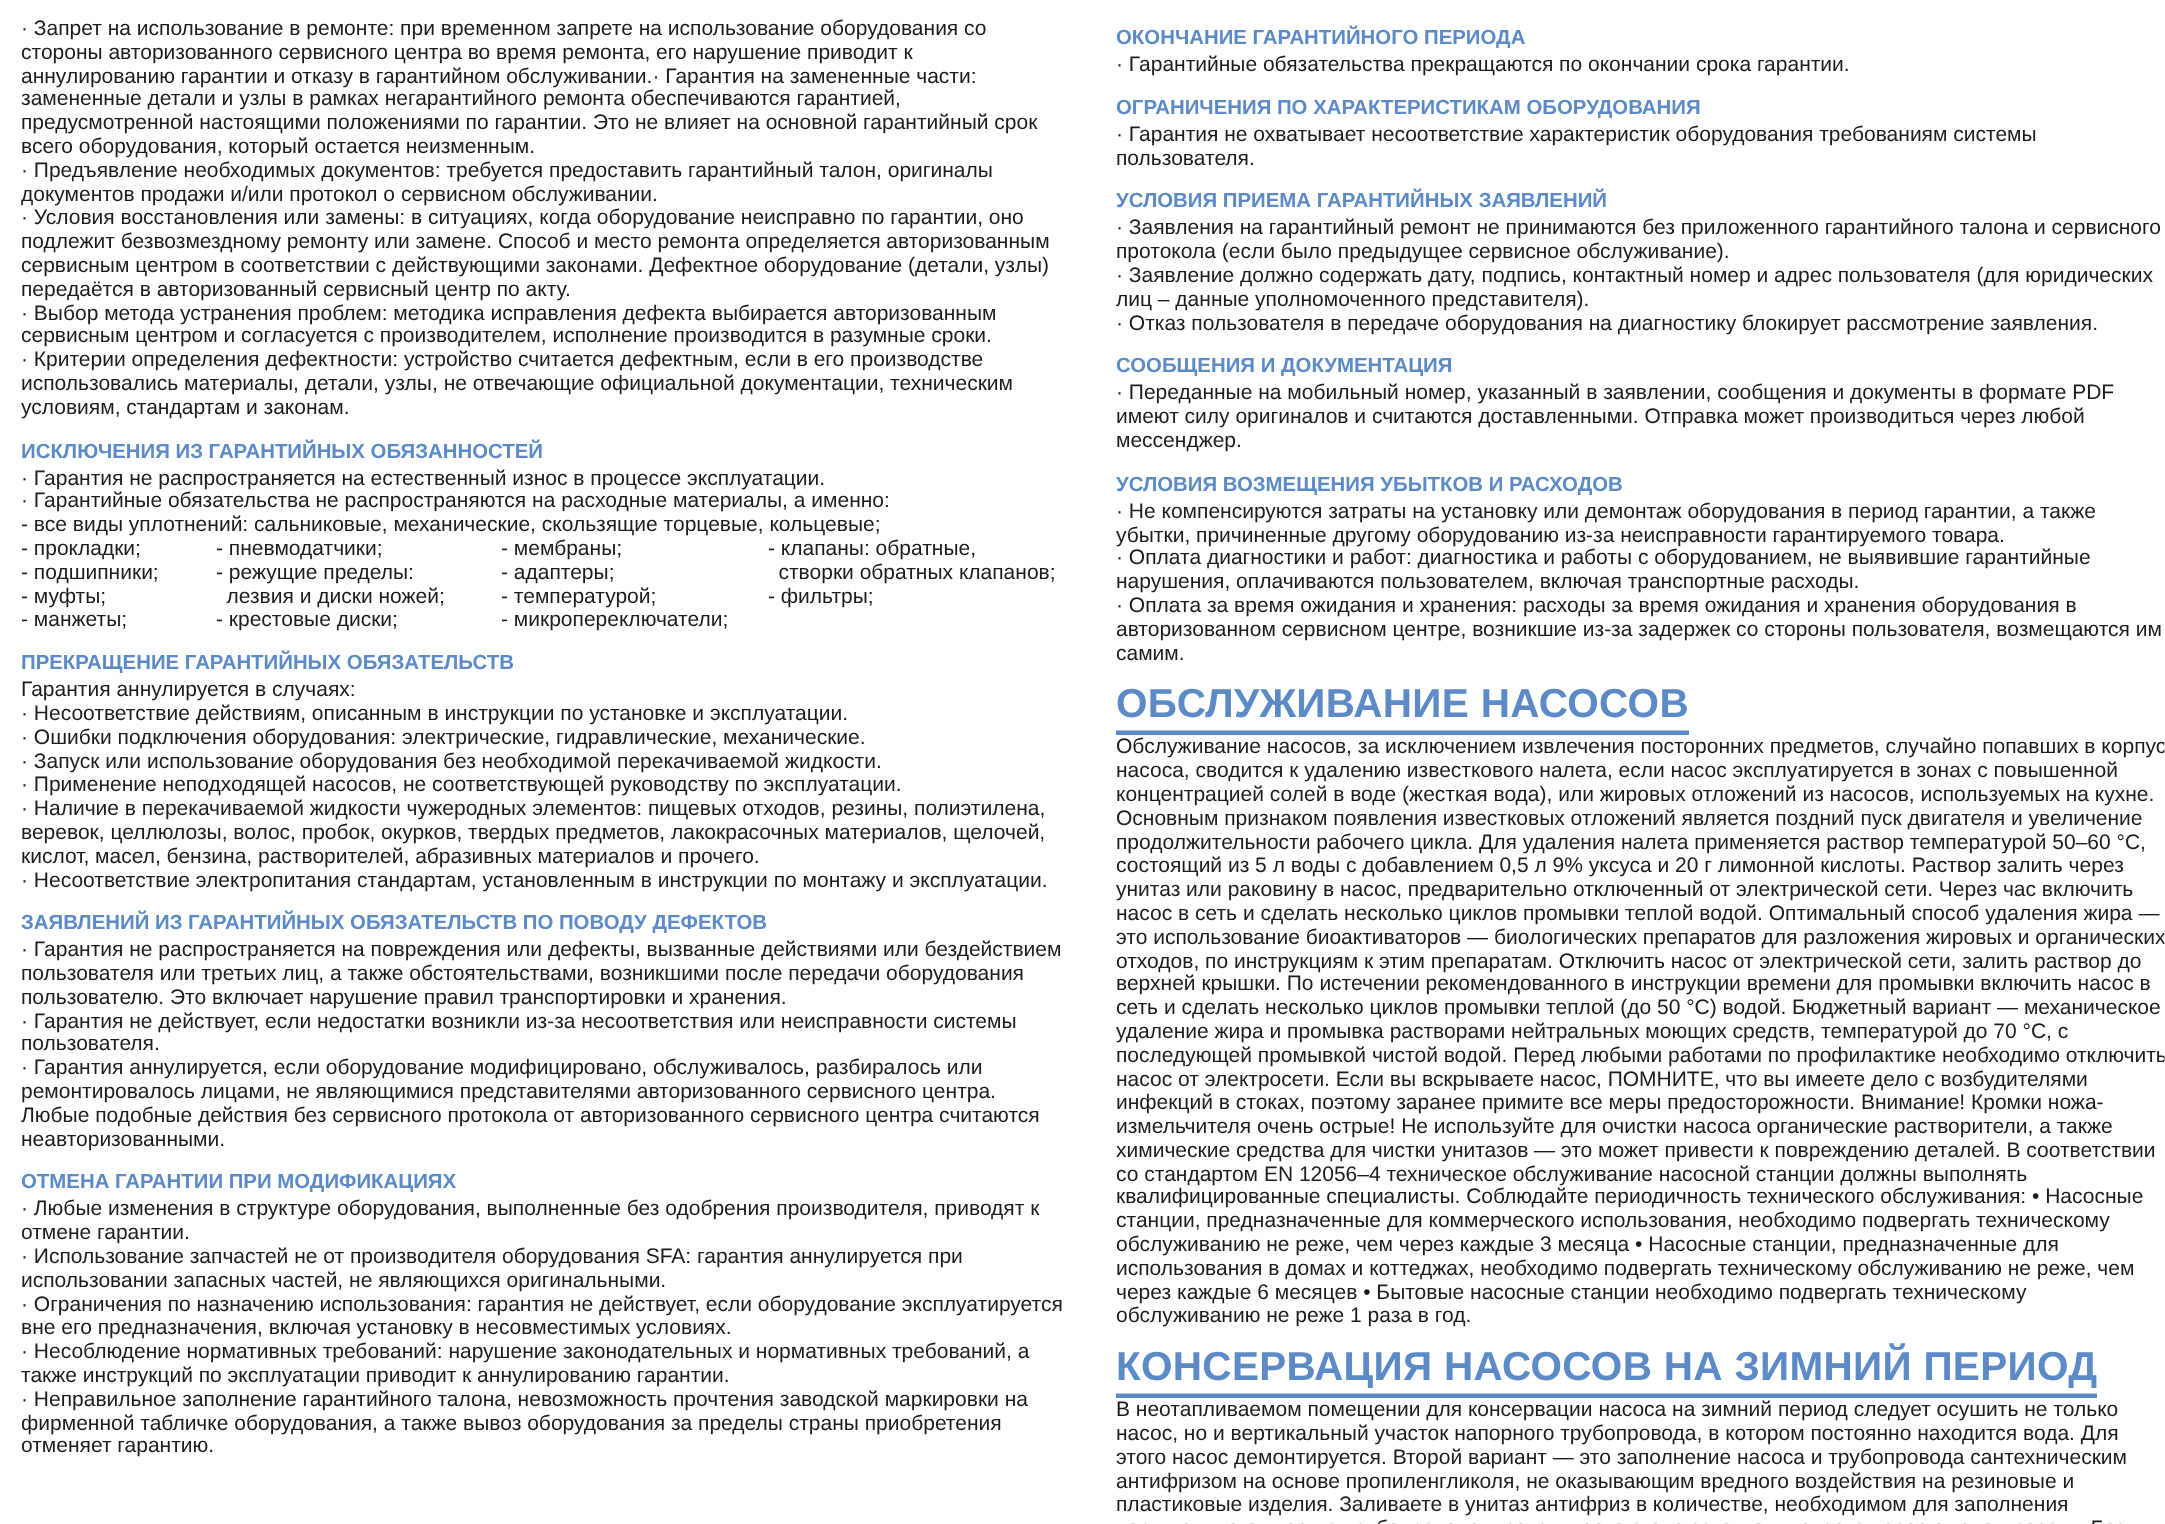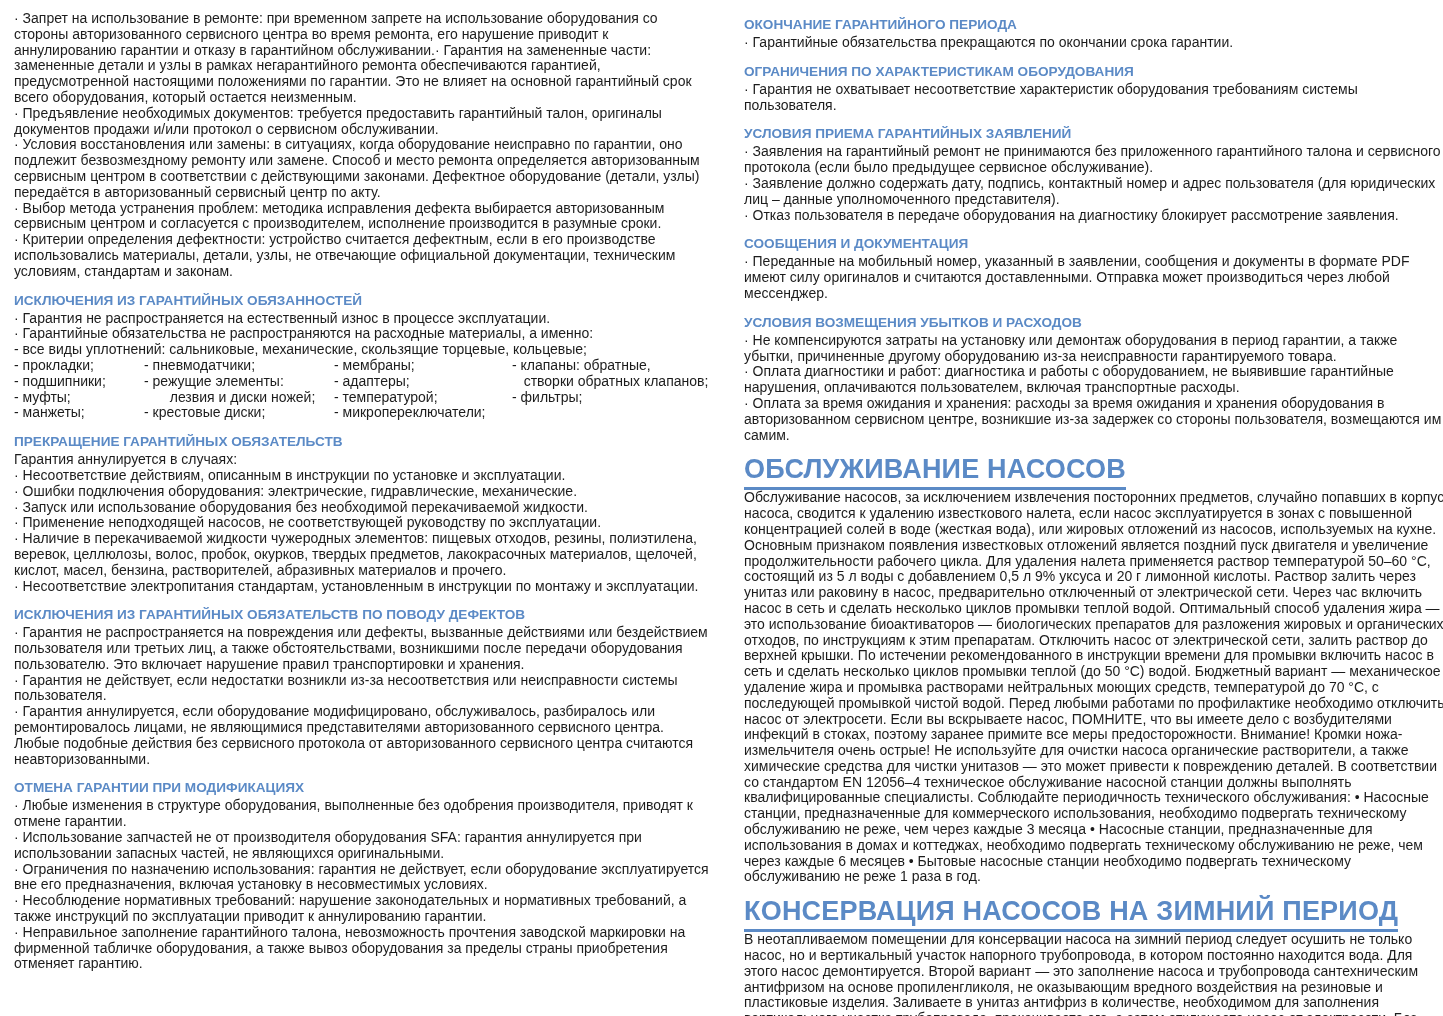--- a/index.html
+++ b/index.html
@@ -17,21 +17,21 @@
     color:#5b8ac6; font-size:13.6px; font-weight:bold;
     margin:13px 0 2px; line-height:16px;
   }
   .col-right section.sec:first-of-type h3.sec-h { margin-top:6px; }
   h2.big-h {
     color:#5b8ac6; font-size:27px; font-weight:bold; line-height:30px;
     display:table; margin:11px 0 0; padding-bottom:3px;
     border-bottom:3px solid #5b8ac6; letter-spacing:0.2px;
   }
   .consumables { display:grid; grid-template-columns:130px 190px 178px auto; }
-  .consumables p.indent { padding-left:7px;text-align:center; }
+  .consumables p.indent { padding-left:7px; }
 </style>
 </head>
 <body>
 
 <div class="page">
 
   <div class="col-left">
 
     <p>· Запрет на использование в ремонте: при временном запрете на использование оборудования со стороны авторизованного сервисного центра во время ремонта, его нарушение приводит к аннулированию гарантии и отказу в гарантийном обслуживании.· Гарантия на замененные части: замененные детали и узлы в рамках негарантийного ремонта обеспечиваются гарантией, предусмотренной настоящими положениями по гарантии. Это не влияет на основной гарантийный срок всего оборудования, который остается неизменным.</p>
 
@@ -49,21 +49,21 @@
       <p>- все виды уплотнений: сальниковые, механические, скользящие торцевые, кольцевые;</p>
       <div class="consumables">
         <div>
           <p>- прокладки;</p>
           <p>- подшипники;</p>
           <p>- муфты;</p>
           <p>- манжеты;</p>
         </div>
         <div>
           <p>- пневмодатчики;</p>
-          <p>- режущие элементы:</p>
+          <p>- режущие пределы:</p>
           <p class="indent">лезвия и диски ножей;</p>
           <p>- крестовые диски;</p>
         </div>
         <div>
           <p>- мембраны;</p>
           <p>- адаптеры;</p>
           <p>- температурой;</p>
           <p>- микропереключатели;</p>
         </div>
         <div>
@@ -79,21 +79,21 @@
       <p>Гарантия аннулируется в случаях:</p>
       <p>· Несоответствие действиям, описанным в инструкции по установке и эксплуатации.</p>
       <p>· Ошибки подключения оборудования: электрические, гидравлические, механические.</p>
       <p>· Запуск или использование оборудования без необходимой перекачиваемой жидкости.</p>
       <p>· Применение неподходящей насосов, не соответствующей руководству по эксплуатации.</p>
       <p>· Наличие в перекачиваемой жидкости чужеродных элементов: пищевых отходов, резины, полиэтилена, веревок, целлюлозы, волос, пробок, окурков, твердых предметов, лакокрасочных материалов, щелочей, кислот, масел, бензина, растворителей, абразивных материалов и прочего.</p>
       <p>· Несоответствие электропитания стандартам, установленным в инструкции по монтажу и эксплуатации.</p>
     </section>
 
     <section class="sec">
-      <h3 class="sec-h">ИСКЛЮЧЕНИЯ ИЗ ГАРАНТИЙНЫХ ОБЯЗАТЕЛЬСТВ ПО ПОВОДУ ДЕФЕКТОВ</h3>
+      <h3 class="sec-h">ЗАЯВЛЕНИЙ ИЗ ГАРАНТИЙНЫХ ОБЯЗАТЕЛЬСТВ ПО ПОВОДУ ДЕФЕКТОВ</h3>
       <p>· Гарантия не распространяется на повреждения или дефекты, вызванные действиями или бездействием пользователя или третьих лиц, а также обстоятельствами, возникшими после передачи оборудования пользователю. Это включает нарушение правил транспортировки и хранения.</p>
       <p>· Гарантия не действует, если недостатки возникли из-за несоответствия или неисправности системы пользователя.</p>
       <p>· Гарантия аннулируется, если оборудование модифицировано, обслуживалось, разбиралось или ремонтировалось лицами, не являющимися представителями авторизованного сервисного центра. Любые подобные действия без сервисного протокола от авторизованного сервисного центра считаются неавторизованными.</p>
     </section>
 
     <section class="sec">
       <h3 class="sec-h">ОТМЕНА ГАРАНТИИ ПРИ МОДИФИКАЦИЯХ</h3>
       <p>· Любые изменения в структуре оборудования, выполненные без одобрения производителя, приводят к отмене гарантии.</p>
       <p>· Использование запчастей не от производителя оборудования SFA: гарантия аннулируется при использовании запасных частей, не являющихся оригинальными.</p>
       <p>· Ограничения по назначению использования: гарантия не действует, если оборудование эксплуатируется вне его предназначения, включая установку в несовместимых условиях.</p>

